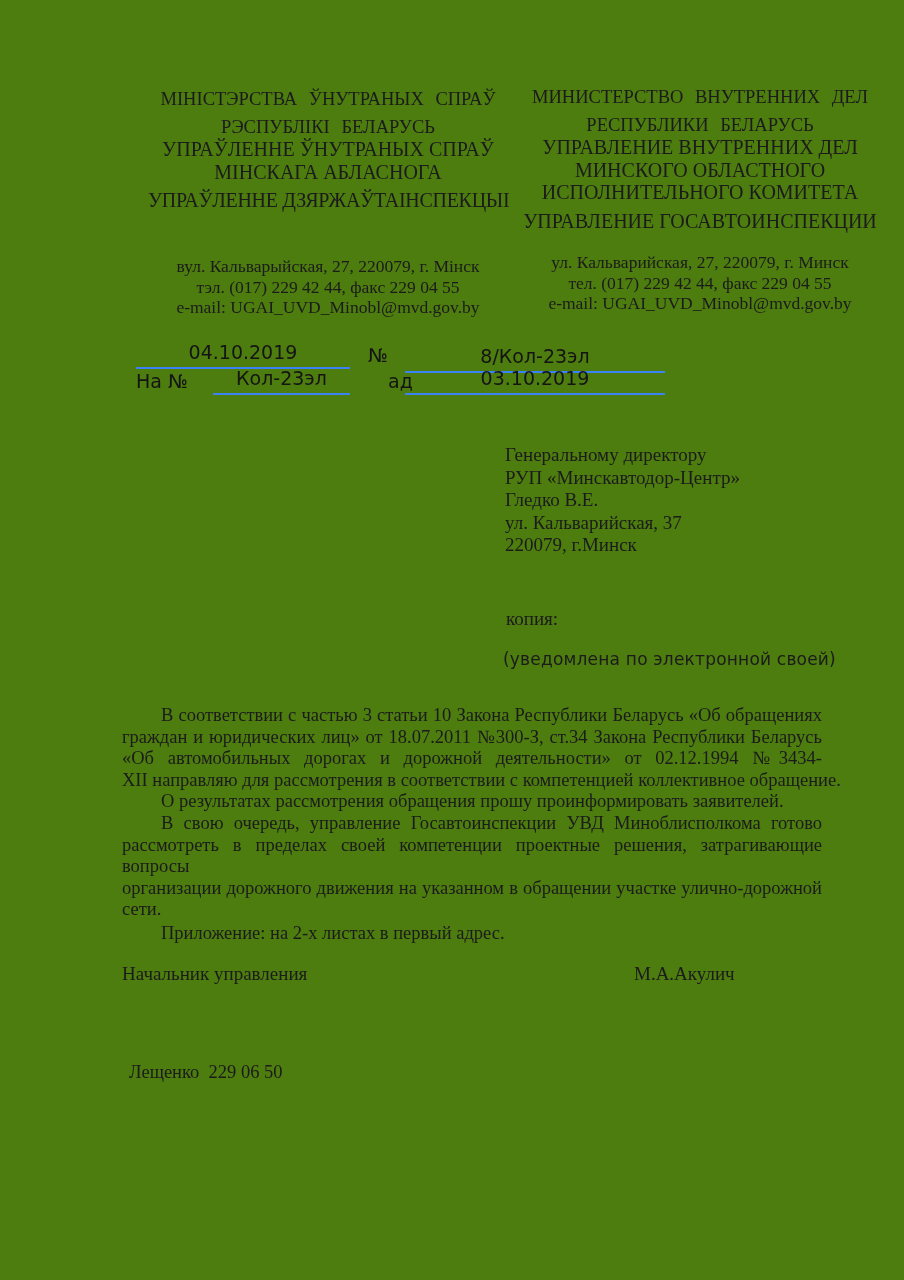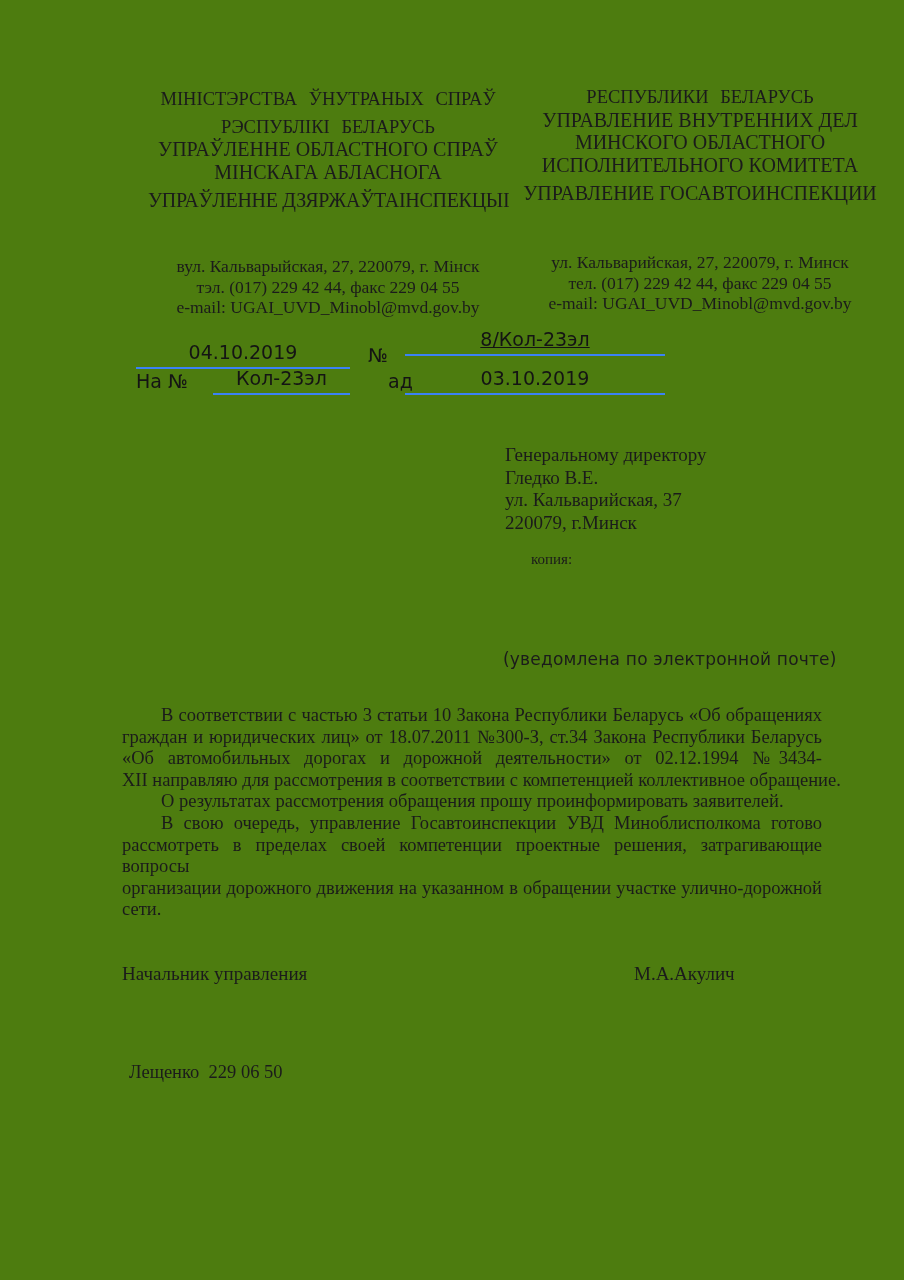--- a/index.html
+++ b/index.html
@@ -24,29 +24,29 @@
   
   .addr { position: absolute; text-align: center; font-size: 17.5px; line-height: 20.5px; }
   .addr-left  { left: 148px; top: 256px; width: 360px; }
   .addr-right { left: 512px; top: 252px; width: 376px; }
   .addr div { white-space: nowrap; }
   
   .ref { position: absolute; font-family: "DejaVu Sans", sans-serif; font-size: 19px; color: #141414; white-space: nowrap; }
   .u { border-bottom: 2px solid #3b82f6; text-align: center; }
   .ref-date-out { left: 136px; top: 341px; width: 214px; height: 26px; }
   .ref-no-label { left: 368px; top: 344px; }
-  .ref-no-value { left: 405px; top: 328px; width: 260px; height: 26px; text-decoration: underline; }
+  .ref-no-value { left: 405px; top: 345px; width: 260px; height: 26px; }
   .ref-in-label { left: 136px; top: 370px; }
   .ref-in-value { left: 213px; top: 367px; width: 137px; height: 26px; }
   .ref-from-label { left: 388px; top: 370px; }
   .ref-date-in { left: 405px; top: 367px; width: 260px; height: 26px; }
   
   .recipient { position: absolute; left: 505px; top: 444px; font-size: 19px; line-height: 22.6px; }
   .recipient div { white-space: nowrap; }
-  .copy-label { position: absolute; left: 506px; top: 551px; font-size: 15px; margin-left: 25px; }
+  .copy-label { position: absolute; left: 506px; top: 608px; font-size: 19px; }
   .copy-note {
     position: absolute; left: 503px; top: 649px;
     font-family: "DejaVu Sans", sans-serif; font-size: 17px; letter-spacing: 0.2px; white-space: nowrap;
   }
   .subject { position: absolute; left: 128px; top: 668px; font-size: 19px; }
   
   .body-text { position: absolute; left: 122px; top: 705px; width: 700px; font-size: 18.5px; line-height: 21.6px; }
   .bl { }
   .jl { text-align: justify; text-align-last: justify; }
   .ll { text-align: left; white-space: nowrap; }
@@ -57,26 +57,27 @@
   .executor { position: absolute; left: 129px; top: 1062px; font-size: 18.5px; white-space: pre; }
 </style>
 </head>
 <body>
 
 <div class="page">
 
   <div class="lh lh-left">
     <div class="lh-line sm gap-after">МІНІСТЭРСТВА ЎНУТРАНЫХ СПРАЎ</div>
     <div class="lh-line sm">РЭСПУБЛІКІ БЕЛАРУСЬ</div>
-    <div class="lh-line">УПРАЎЛЕННЕ ОБЛАСТНОГО СПРАЎ</div>
+    <div class="lh-line">УПРАЎЛЕННЕ ЎНУТРАНЫХ СПРАЎ</div>
     <div class="lh-line">МІНСКАГА АБЛАСНОГА</div>
     <div class="lh-line gap-before tight">УПРАЎЛЕННЕ ДЗЯРЖАЎТАІНСПЕКЦЫІ</div>
   </div>
 
   <div class="lh lh-right">
+    <div class="lh-line sm gap-after">МИНИСТЕРСТВО ВНУТРЕННИХ ДЕЛ</div>
     <div class="lh-line sm">РЕСПУБЛИКИ БЕЛАРУСЬ</div>
     <div class="lh-line">УПРАВЛЕНИЕ ВНУТРЕННИХ ДЕЛ</div>
     <div class="lh-line">МИНСКОГО ОБЛАСТНОГО</div>
     <div class="lh-line">ИСПОЛНИТЕЛЬНОГО КОМИТЕТА</div>
     <div class="lh-line gap-before">УПРАВЛЕНИЕ ГОСАВТОИНСПЕКЦИИ</div>
   </div>
 
   <div class="addr addr-left">
     <div>вул. Кальварыйская, 27, 220079, г. Мінск</div>
     <div>тэл. (017) 229 42 44, факс 229 04 55</div>
@@ -91,40 +92,42 @@
   <div class="ref u ref-date-out">04.10.2019</div>
   <div class="ref ref-no-label">№</div>
   <div class="ref u ref-no-value">8/Кол-23эл</div>
   <div class="ref ref-in-label">На №</div>
   <div class="ref u ref-in-value">Кол-23эл</div>
   <div class="ref ref-from-label">ад</div>
   <div class="ref u ref-date-in">03.10.2019</div>
 
   <div class="recipient">
     <div>Генеральному директору</div>
+    <div>РУП «Минскавтодор-Центр»</div>
     <div>Гледко В.Е.</div>
     <div>ул. Кальварийская, 37</div>
     <div>220079, г.Минск</div>
   </div>
 
   <div class="copy-label">копия:</div>
-  <div class="copy-note">(уведомлена по электронной почте)</div>
+  <div class="copy-note">(уведомлена по электронной своей)</div>
 
 
   <div class="body-text">
     <div class="bl jl ind">В соответствии с частью 3 статьи 10 Закона Республики Беларусь «Об обращениях</div>
     <div class="bl jl">граждан и юридических лиц» от 18.07.2011 №300-З, ст.34 Закона Республики Беларусь</div>
     <div class="bl jl">«Об автомобильных дорогах и дорожной деятельности» от 02.12.1994 №3434-</div>
     <div class="bl ll">XII направляю для рассмотрения в соответствии с компетенцией коллективное обращение.</div>
     <div class="bl ll ind">О результатах рассмотрения обращения прошу проинформировать заявителей.</div>
     <div class="bl jl ind">В свою очередь, управление Госавтоинспекции УВД Миноблисполкома готово</div>
     <div class="bl jl">рассмотреть в пределах своей компетенции проектные решения, затрагивающие вопросы</div>
     <div class="bl jl">организации дорожного движения на указанном в обращении участке улично-дорожной</div>
     <div class="bl ll">сети.</div>
   </div>
 
+  <div class="attachment">Приложение: на 2-х листах в первый адрес.</div>
 
   <div class="sig-pos">Начальник управления</div>
   <div class="sig-name">М.А.Акулич</div>
 
   <div class="executor">Лещенко  229 06 50</div>
 
 </div>
 
 </body></html>

